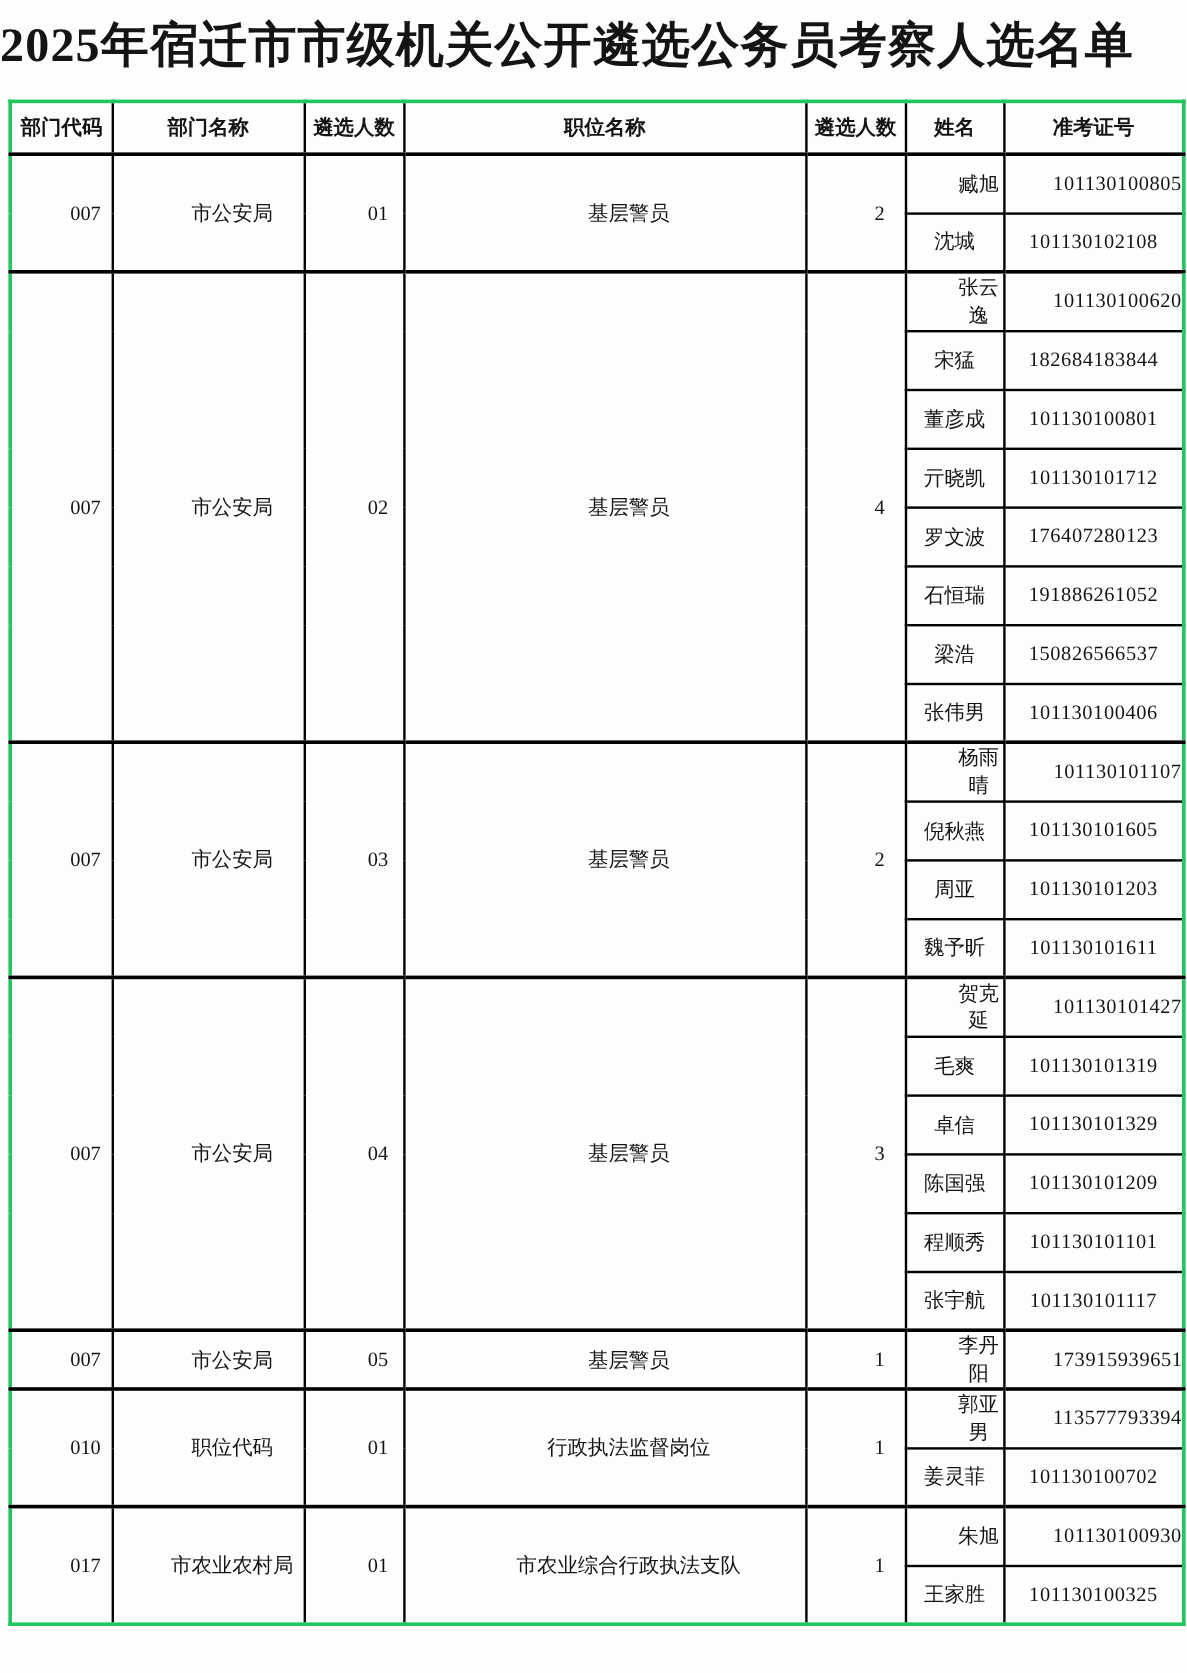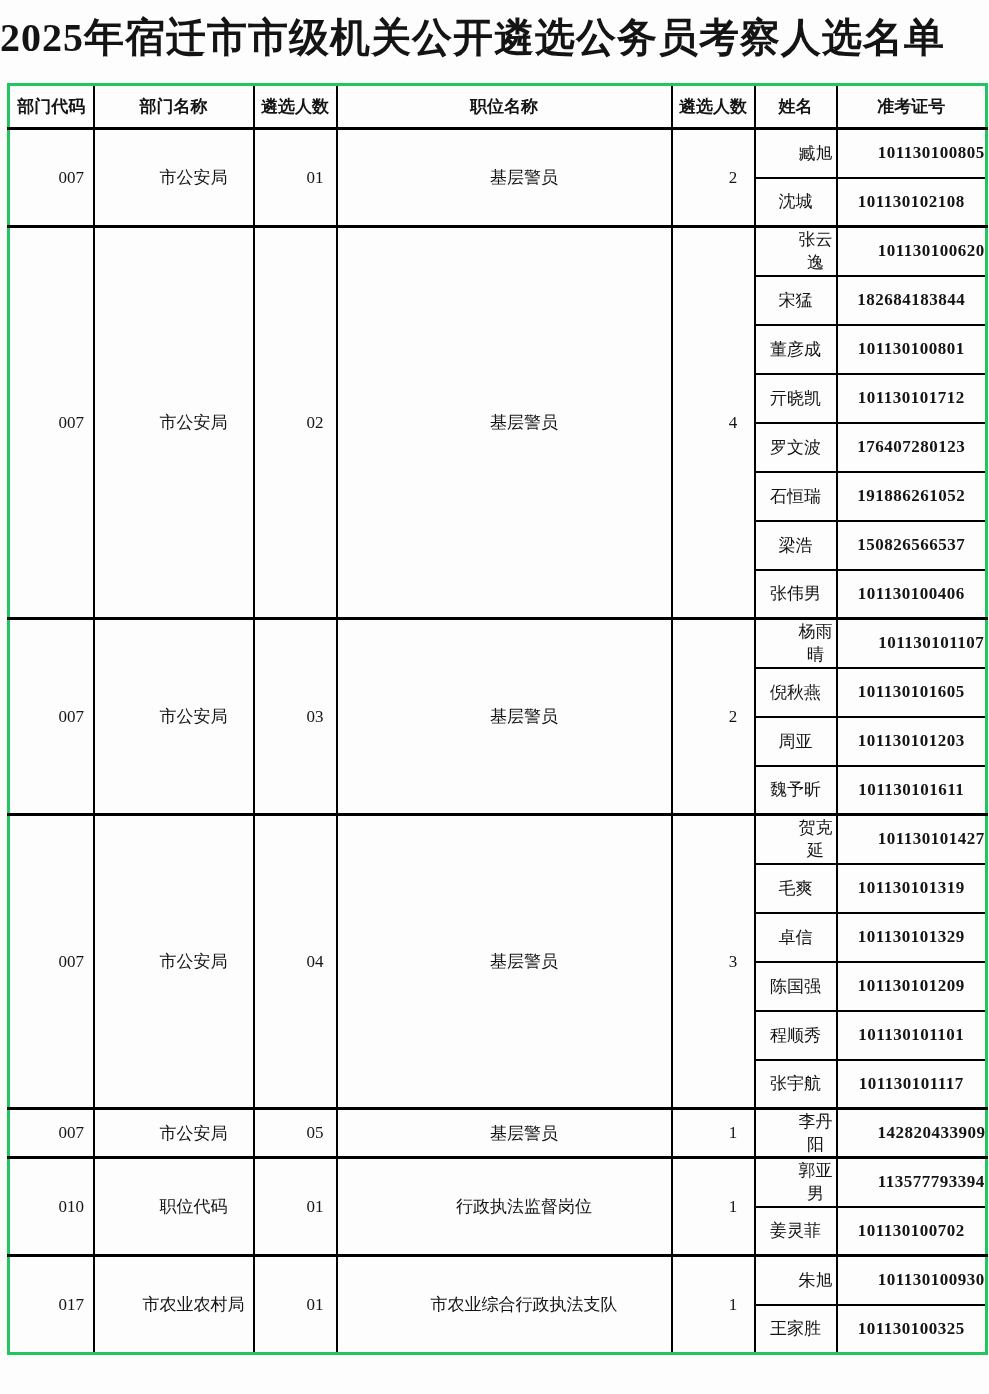--- a/index.html
+++ b/index.html
@@ -51,21 +51,21 @@
   thead tr { height: 44px; }
   th {
     font-family: "Liberation Sans", "DejaVu Sans", sans-serif;
     font-size: 17px;
     font-weight: 700;
     border-bottom: 3px solid #000;
   }
   tbody tr { height: 49px; }
   td { font-size: 17px; }
   tr.group-start td { border-top: 3px solid #000; padding-left: 40px; }
-  td.ticket { letter-spacing: 0.5px; font-weight: bold; }
+  td.ticket { letter-spacing: 0.5px; }
 </style>
 </head>
 <body>
 
 <h1 class="title">2025年宿迁市市级机关公开遴选公务员考察人选名单</h1>
 
 <table class="roster">
   <colgroup>
     <col class="c-dept-code">
     <col class="c-dept-name">
@@ -187,21 +187,21 @@
         <td>张宇航</td>
         <td class="ticket">101130101117</td>
       </tr>
       <tr class="group-start">
         <td rowspan="1">007</td>
         <td rowspan="1">市公安局</td>
         <td rowspan="1">05</td>
         <td rowspan="1">基层警员</td>
         <td rowspan="1">1</td>
         <td>李丹阳</td>
-        <td class="ticket">142820433909</td>
+        <td class="ticket">173915939651</td>
       </tr>
       <tr class="group-start">
         <td rowspan="2">010</td>
         <td rowspan="2">职位代码</td>
         <td rowspan="2">01</td>
         <td rowspan="2">行政执法监督岗位</td>
         <td rowspan="2">1</td>
         <td>郭亚男</td>
         <td class="ticket">113577793394</td>
       </tr>

